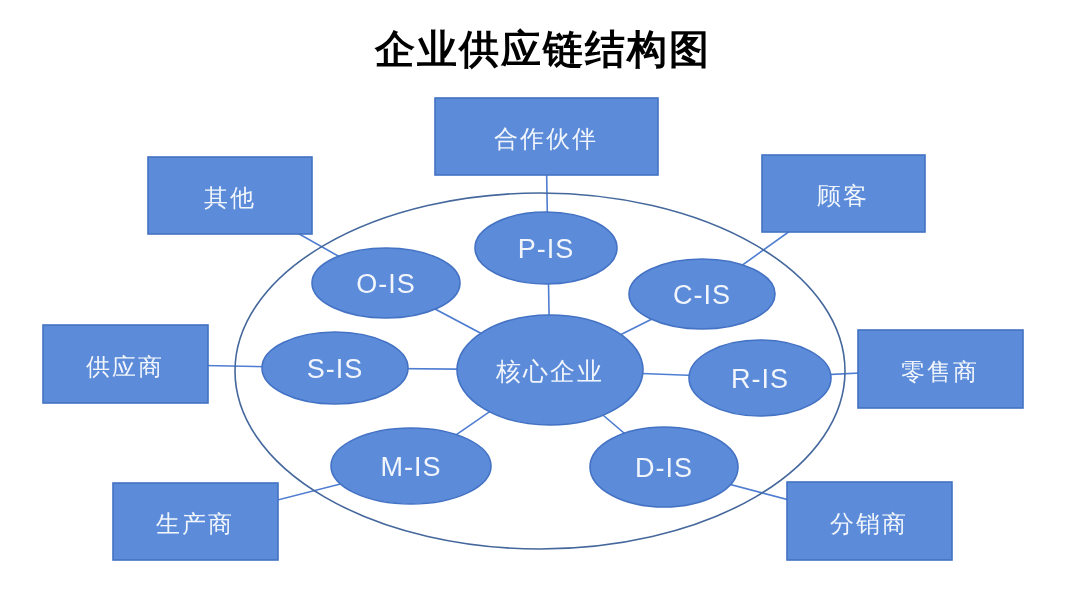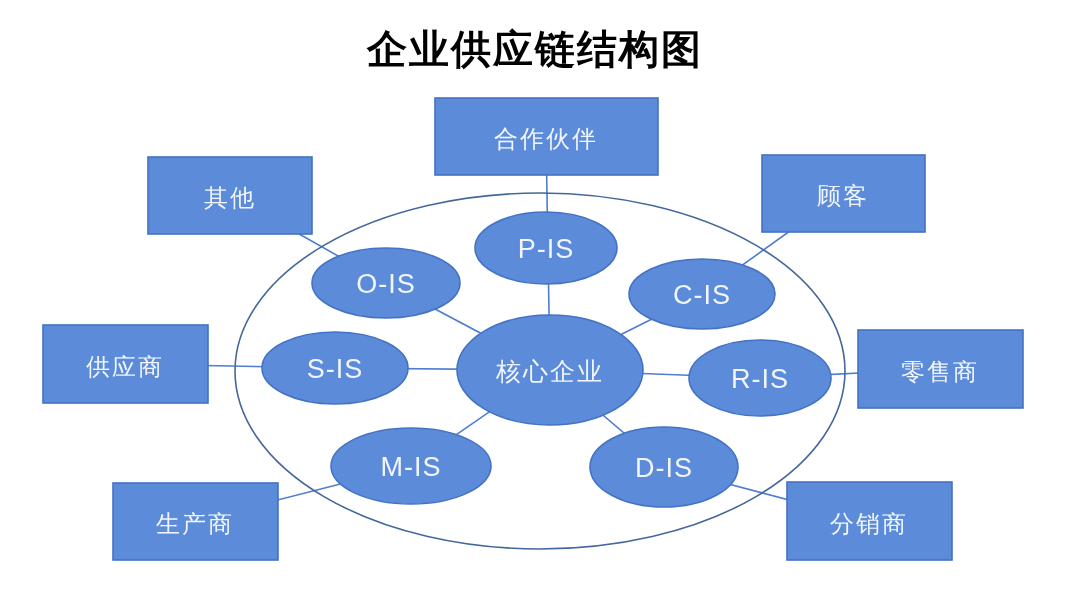--- a/index.html
+++ b/index.html
@@ -11,21 +11,21 @@
     position: relative;
     width: 1080px;
     height: 607px;
     background: #ffffff;
     overflow: hidden;
     font-family: "Liberation Sans", "DejaVu Sans", sans-serif;
   }
   #diagram-title {
     position: absolute;
     top: 22px;
-    left: 0;
+    left: 8px;
     width: 1070px;
     text-align: center;
     font-size: 40px;
     font-weight: 800;
     letter-spacing: 2px;
     color: #000000;
   }
   svg { position: absolute; top: 0; left: 0; }
 
   .connector {

